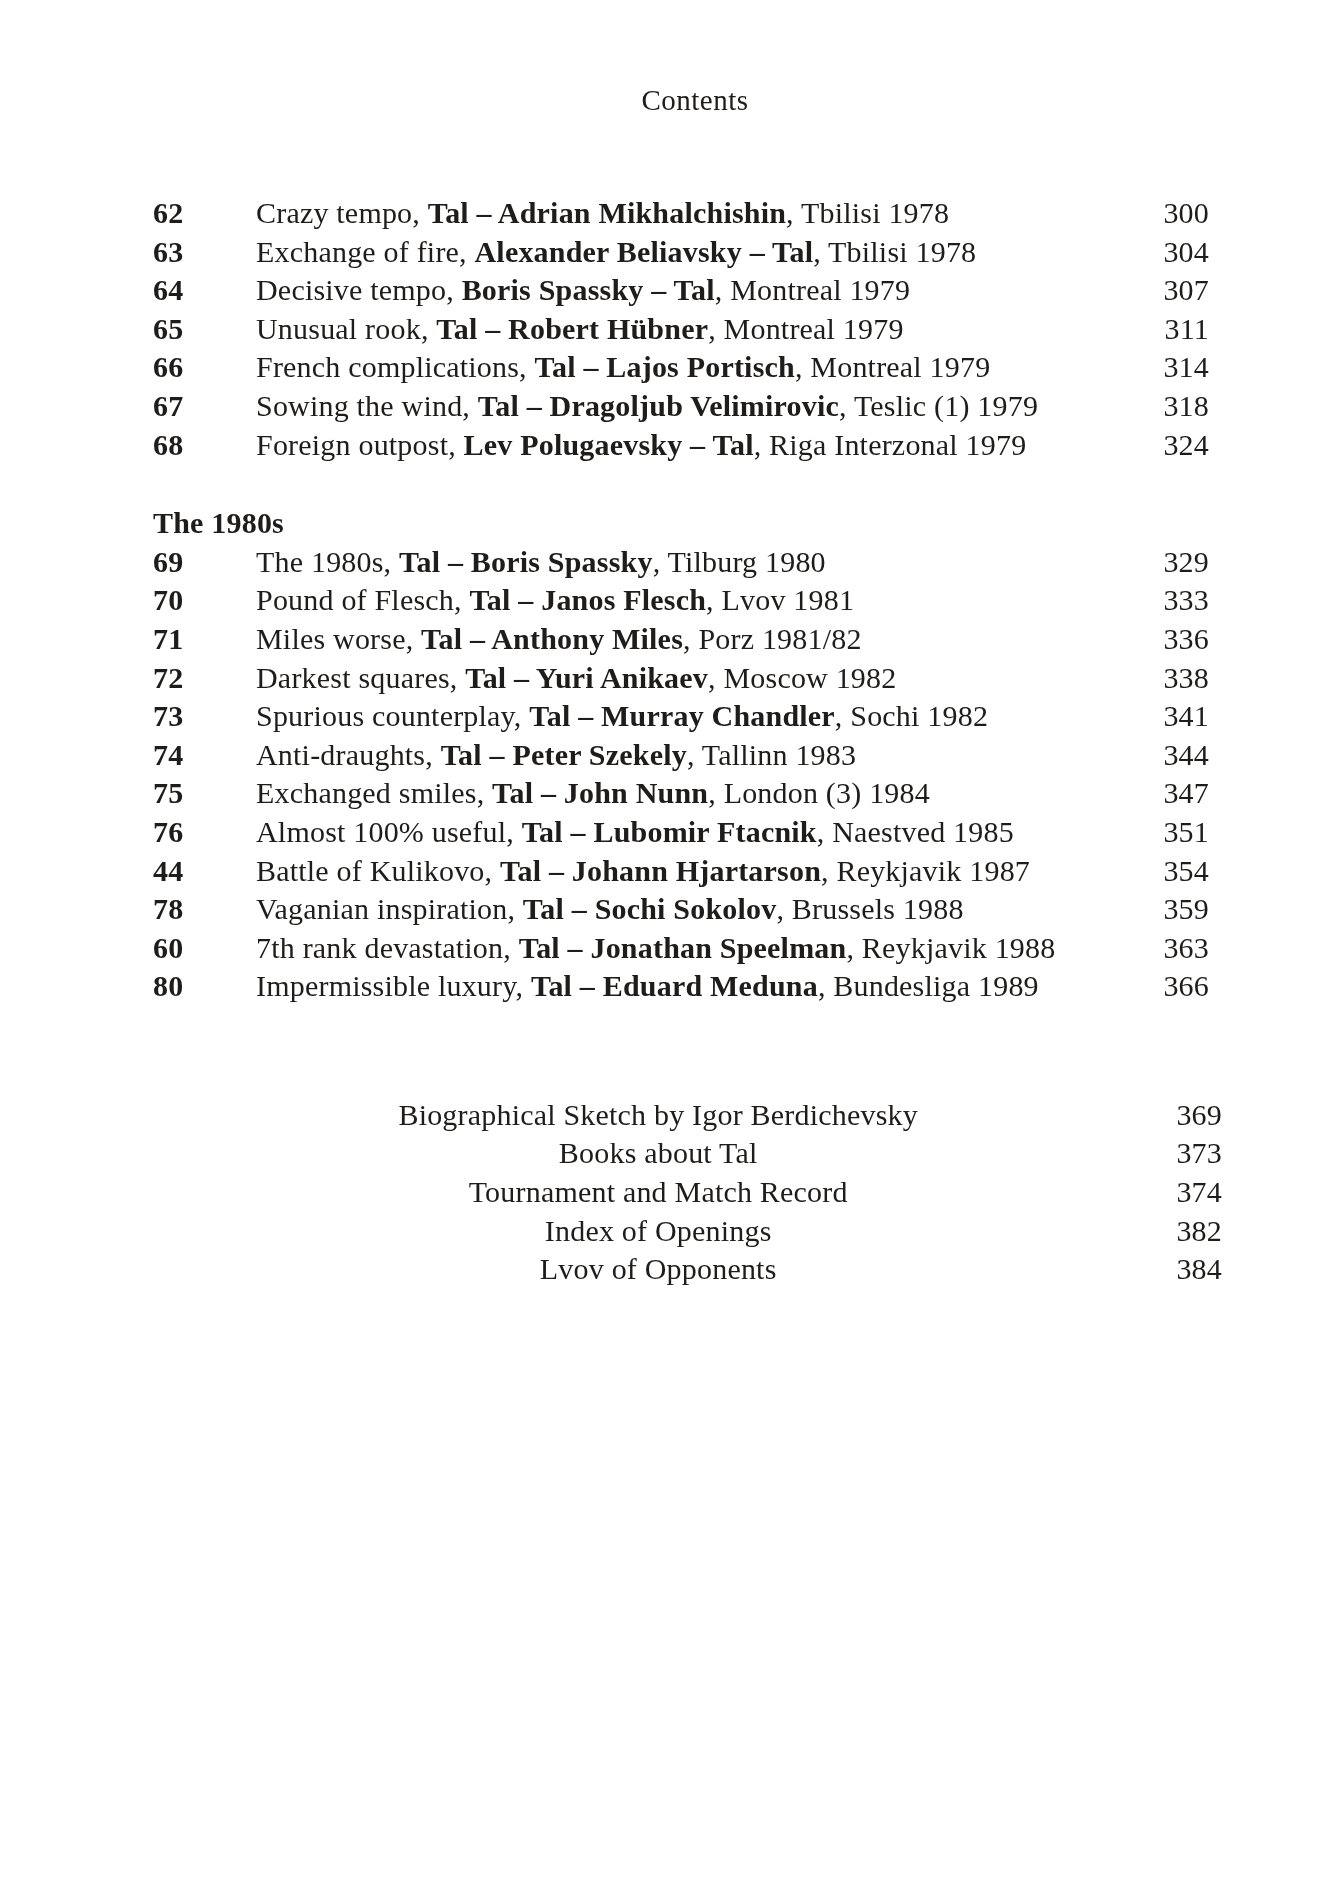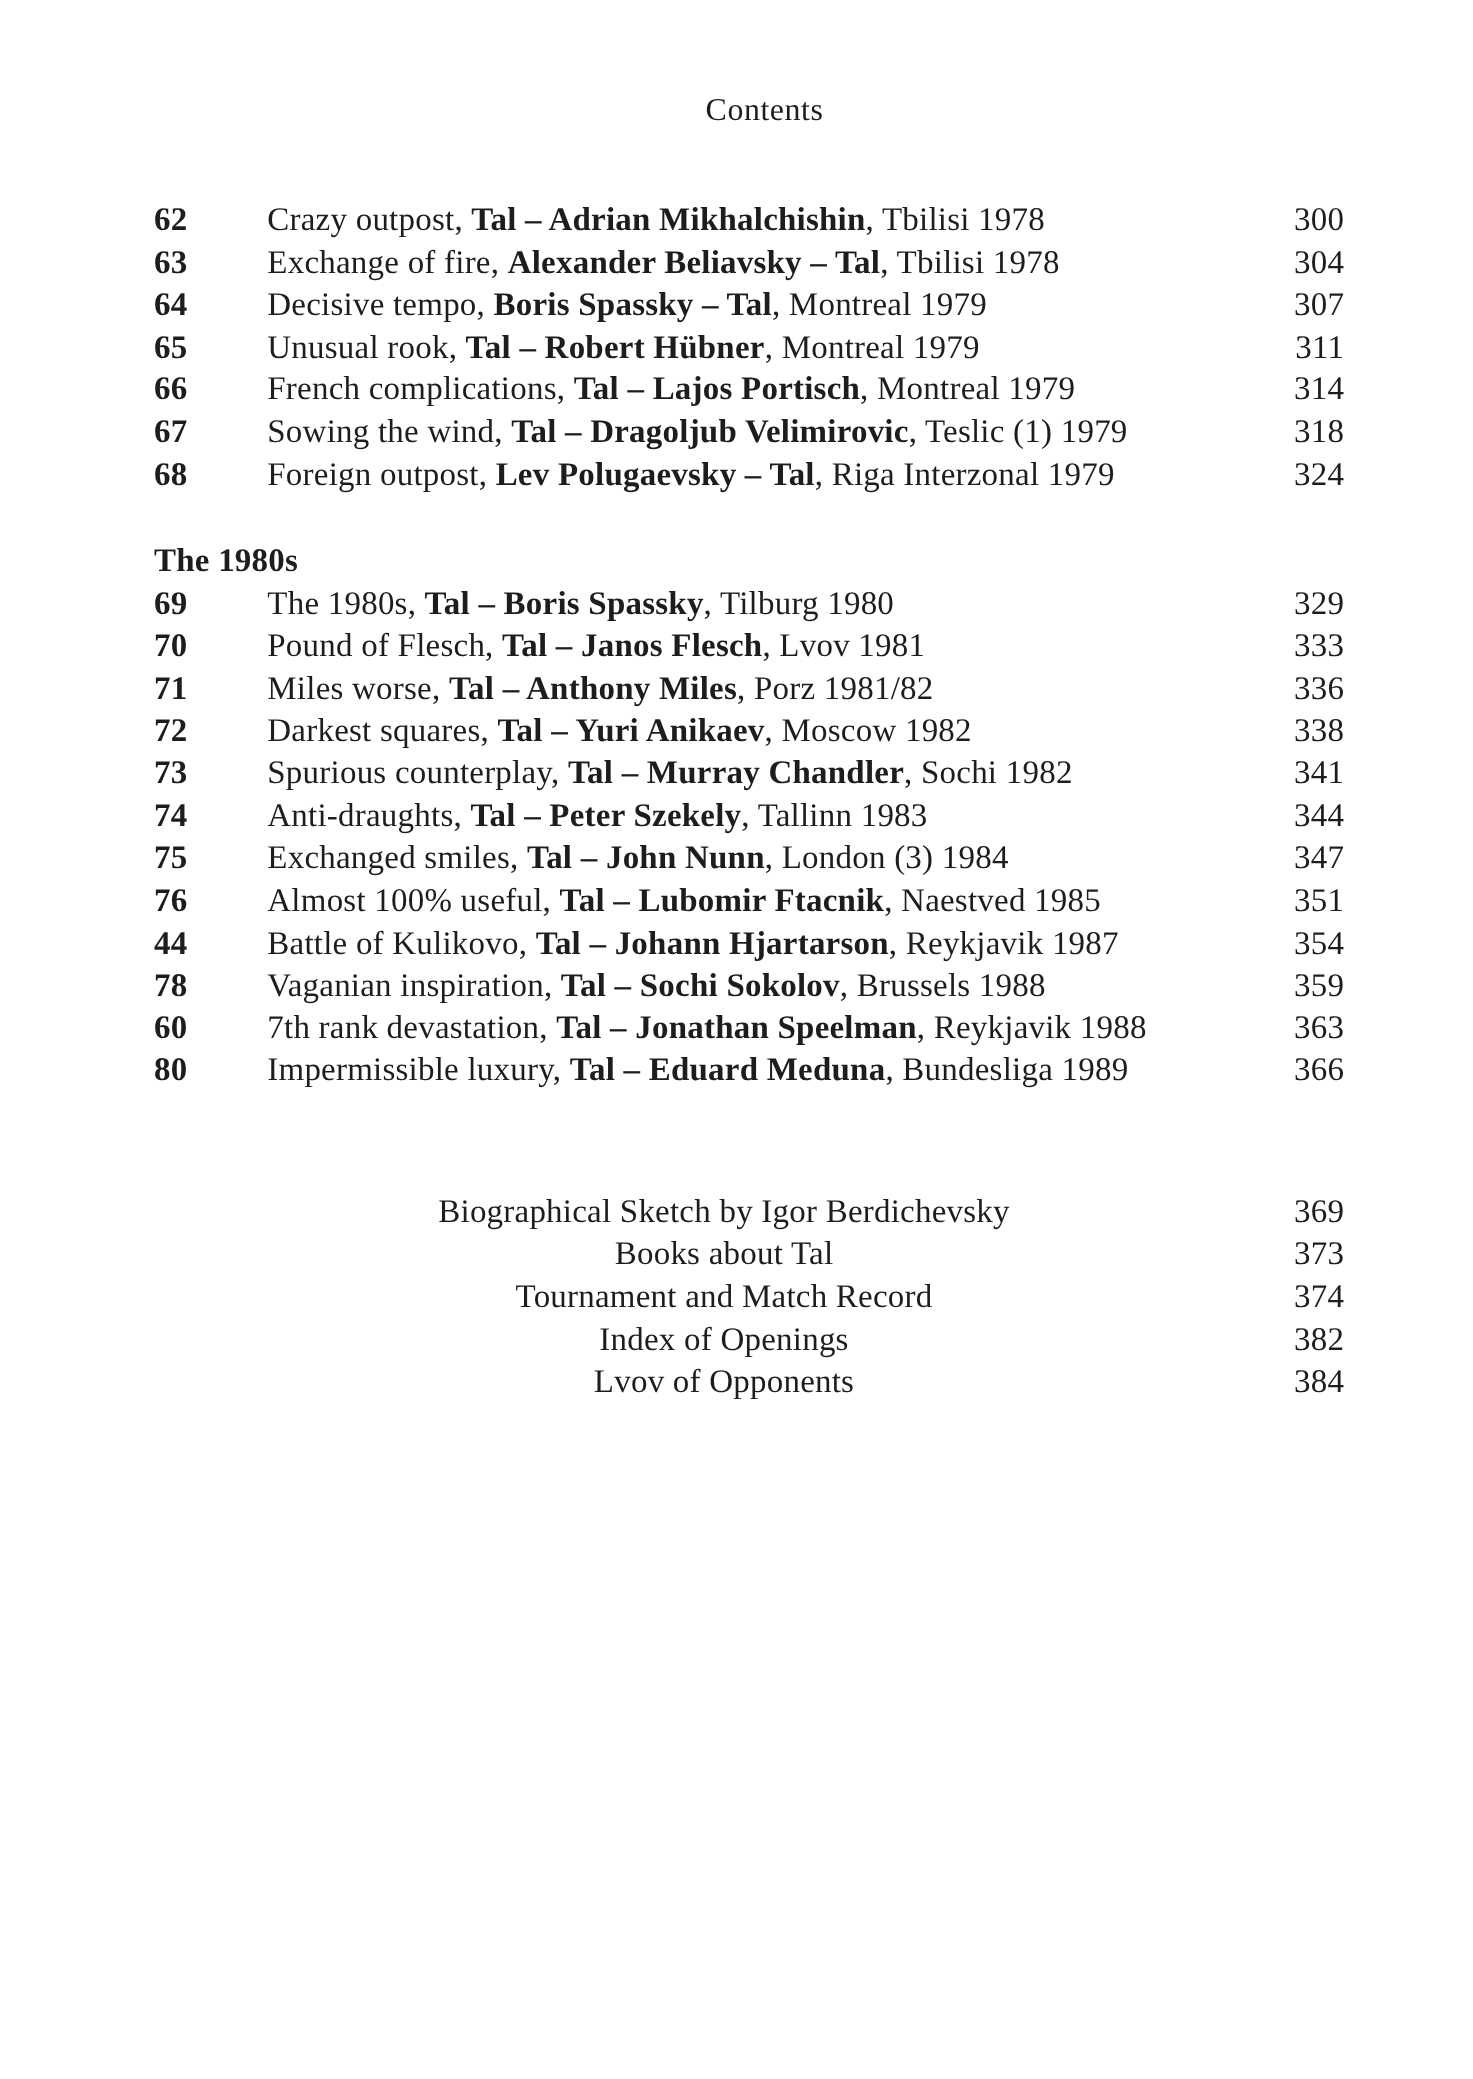--- a/index.html
+++ b/index.html
@@ -35,36 +35,36 @@
     height: 38.6px;
     letter-spacing: 0.2px;
     white-space: nowrap;
   }
   .toc-row { display: flex; align-items: baseline; }
   .num { width: 103px; font-weight: 700; flex: 0 0 103px; }
   .title { flex: 1 1 auto; overflow: hidden; }
   .players { font-weight: 700; }
   .page-num { margin-left: auto; text-align: right; flex: 0 0 auto; }
   .section-heading { font-weight: 700; margin-top: 40px; }
-  .section { margin: 0; }
+  .section { margin: 13px; }
   .back-matter { margin-top: 90px; }
   .back-row { display: flex; align-items: baseline; }
   .back-label { flex: 1 1 auto; text-align: center; }
 </style>
 </head>
 <body>
 
 <div class="page">
   <h1 class="contents-title">Contents</h1>
   <main class="toc">
     <div id="toc-sections">
         <section class="section">
           <div class="toc-row">
     <span class="num">62</span>
-    <span class="title"><span class="pre">Crazy outpost, </span><span class="players">Tal – Adrian Mikhalchishin</span><span class="post">, Tbilisi 1978</span></span>
+    <span class="title"><span class="pre">Crazy tempo, </span><span class="players">Tal – Adrian Mikhalchishin</span><span class="post">, Tbilisi 1978</span></span>
     <span class="page-num">300</span>
   </div>
           <div class="toc-row">
     <span class="num">63</span>
     <span class="title"><span class="pre">Exchange of fire, </span><span class="players">Alexander Beliavsky – Tal</span><span class="post">, Tbilisi 1978</span></span>
     <span class="page-num">304</span>
   </div>
           <div class="toc-row">
     <span class="num">64</span>
     <span class="title"><span class="pre">Decisive tempo, </span><span class="players">Boris Spassky – Tal</span><span class="post">, Montreal 1979</span></span>

